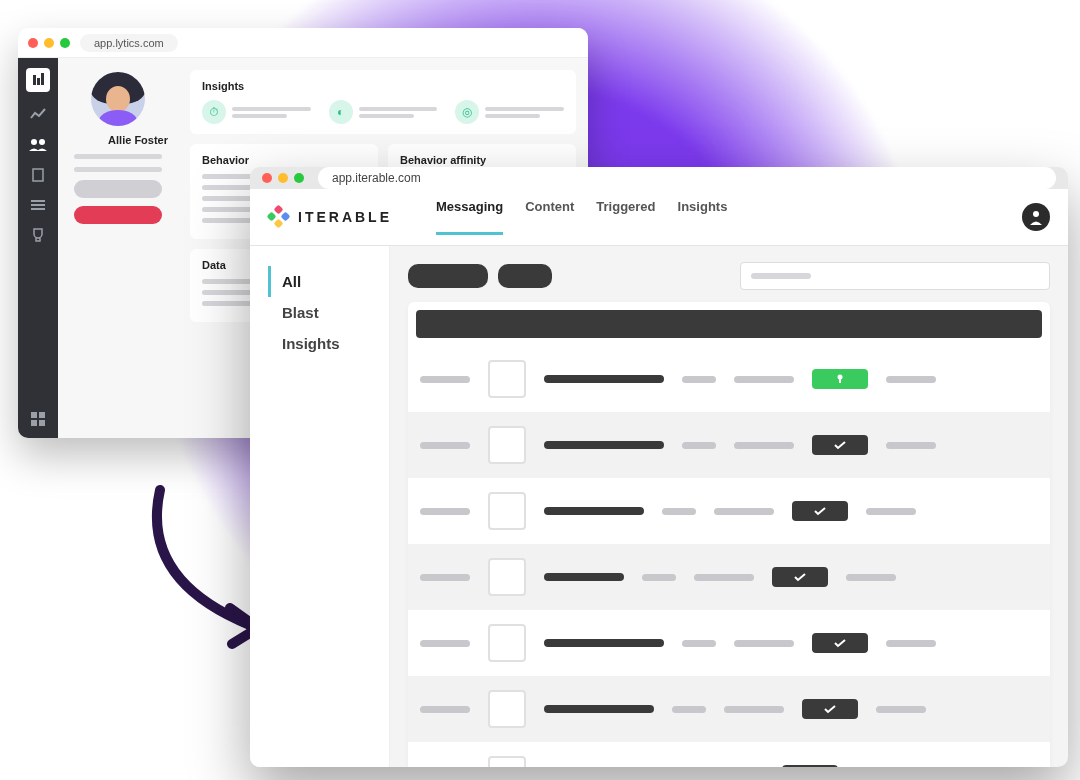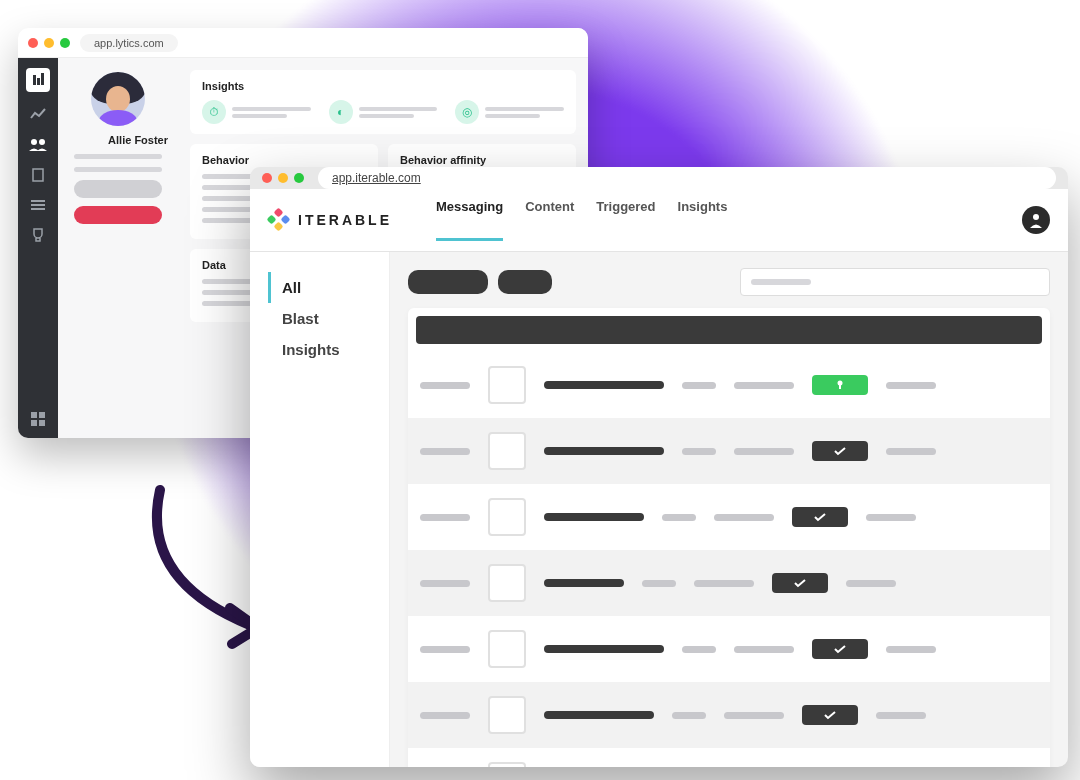--- a/index.html
+++ b/index.html
@@ -44,29 +44,29 @@
 .insight-lines { flex:1; }
 .insight-lines .l { height:4px; background:#d7d7db; border-radius:2px; margin:3px 0; }
 .two-col { display:flex; gap:10px; }
 .two-col .lytics-card { flex: 1; }
 .card-lines .l { height:5px; background:#d7d7db; border-radius:3px; margin:6px 0; }
 .blue-dot { width:8px; height:8px; border-radius:50%; background:#3b82f6; margin-left:auto; margin-top:20px; }
 
 
 .iterable-window { position: absolute; left: 250px; top: 167px; width: 818px; height: 600px; background: #f4f4f4; border-radius: 10px; box-shadow: 0 26px 60px rgba(0,0,0,0.35); z-index: 10; display: flex; flex-direction: column; overflow: hidden; }
 .iterable-titlebar { height: 34px; background: #e8e8e8; display: flex; align-items: center; padding: 0 12px; gap: 14px; }
-.iterable-url { flex: 1; background: #fff; border-radius: 14px; padding: 4px 14px; font-size: 12px; color: #444; text-decoration: underline; }
+.iterable-url { flex: 1; background: #fff; border-radius: 14px; padding: 4px 14px; font-size: 12px; color: #444; }
 
 .iterable-header { background: #fff; border-bottom: 1px solid #e4e4e4; padding: 10px 18px; display:flex; align-items:center; gap:24px; }
 .iterable-logo { display:flex; align-items:center; gap:8px; }
 .iterable-logo-mark { width:22px; height:22px; position:relative; }
 .iterable-logo-mark span { position:absolute; width:7px; height:7px; border-radius:2px; transform:rotate(45deg); }
 .iterable-logo-text { font-size: 14px; font-weight: 700; letter-spacing: 3px; color:#222; }
 .iterable-nav { display:flex; gap:22px; margin-left:20px; }
-.iterable-nav a { font-size: 13px; font-weight: 600; color: #555; text-decoration:none; padding-bottom:24px; border-bottom: 3px solid transparent; }
+.iterable-nav a { font-size: 13px; font-weight: 600; color: #555; text-decoration:none; padding-bottom:18px; border-bottom: 3px solid transparent; }
 .iterable-nav a.active { color: #222; border-bottom-color: #4fc3d1; }
 .user-icon { margin-left:auto; width:28px; height:28px; border-radius:50%; background:#2b2b2b; display:flex; align-items:center; justify-content:center; color:#fff; }
 
 .iterable-body { flex:1; display:flex; }
 .iterable-sidebar { width:140px; padding: 20px 0 0 18px; background:#fff; border-right: 1px solid #eee; }
 .iterable-sidebar .side-item { font-size:15px; font-weight:600; color:#444; padding:7px 14px; cursor:pointer; }
 .iterable-sidebar .side-item.active { color:#222; border-left: 3px solid #4fc3d1; padding-left:11px; }
 
 .iterable-content { flex:1; padding: 16px 18px; display:flex; flex-direction:column; gap:12px; }
 .toolbar { display:flex; gap:10px; align-items:center; }

